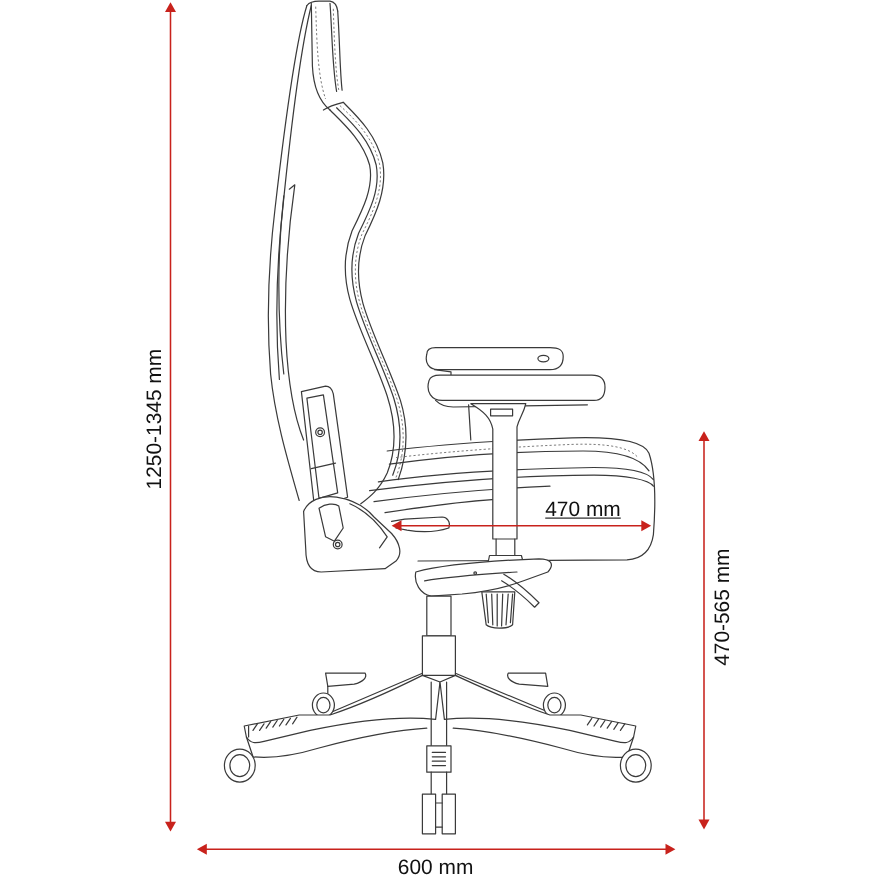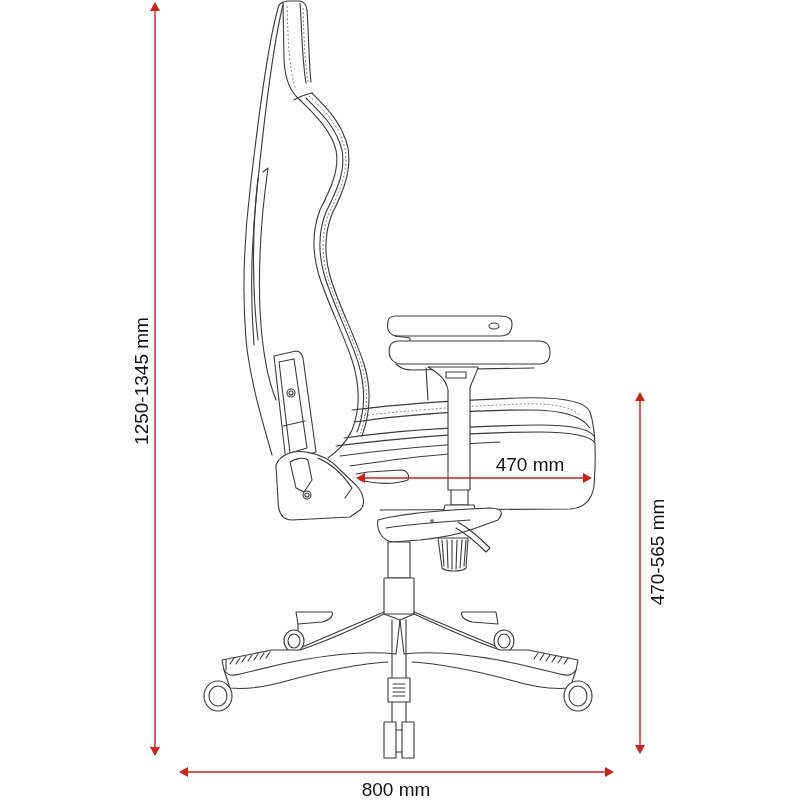--- a/index.html
+++ b/index.html
@@ -5,21 +5,21 @@
     html, body { margin: 0; padding: 0; background: #ffffff; }
     body { width: 800px; height: 800px; position: relative; overflow: hidden;
            font-family: "Liberation Sans", sans-serif; }
     .canvas { position: absolute; left: 0; top: 0; width: 800px; height: 800px; }
     .dim-label { position: absolute; color: #111111; font-size: 19px; white-space: nowrap;
                  font-family: "Liberation Sans", sans-serif; line-height: 1; }
     .rot { transform-origin: center center; transform: translate(-50%, -50%) rotate(-90deg); }
     .horiz { transform: translate(-50%, -50%); }
     #lbl-height { left: 141px; top: 381px; }
     #lbl-seat-height { left: 657px; top: 552px; }
-    #lbl-depth { left: 530px; top: 464px; }
+    #lbl-depth { left: 530px; top: 464px; text-decoration: underline; }
     #lbl-width { left: 396px; top: 789px; }
     svg .chair { fill: none; stroke: #3a3a3a; stroke-width: 1.1; stroke-linejoin: round; stroke-linecap: round; }
     svg .chair-fill { fill: #ffffff; stroke: #3a3a3a; stroke-width: 1.1; stroke-linejoin: round; }
     svg .dash { fill: none; stroke: #6a6a6a; stroke-width: 0.8; stroke-dasharray: 2 2; }
     svg .dim { stroke: #c8221c; stroke-width: 1.4; fill: none; }
     svg .arrow { fill: #c8221c; stroke: none; }
   </style>
 </head>
 <body>
 
@@ -164,14 +164,14 @@
     <g>
       <line class="dim" x1="186" y1="772" x2="608" y2="772"></line>
       <polygon class="arrow" points="179,772 188,767 188,777"></polygon>
       <polygon class="arrow" points="614,772 605,767 605,777"></polygon>
     </g>
   </svg>
 
   <span id="lbl-height" class="dim-label rot">1250-1345 mm</span>
   <span id="lbl-seat-height" class="dim-label rot">470-565 mm</span>
   <span id="lbl-depth" class="dim-label horiz">470 mm</span>
-  <span id="lbl-width" class="dim-label horiz">800 mm</span>
+  <span id="lbl-width" class="dim-label horiz">600 mm</span>
 </div>
 
 </body></html>

